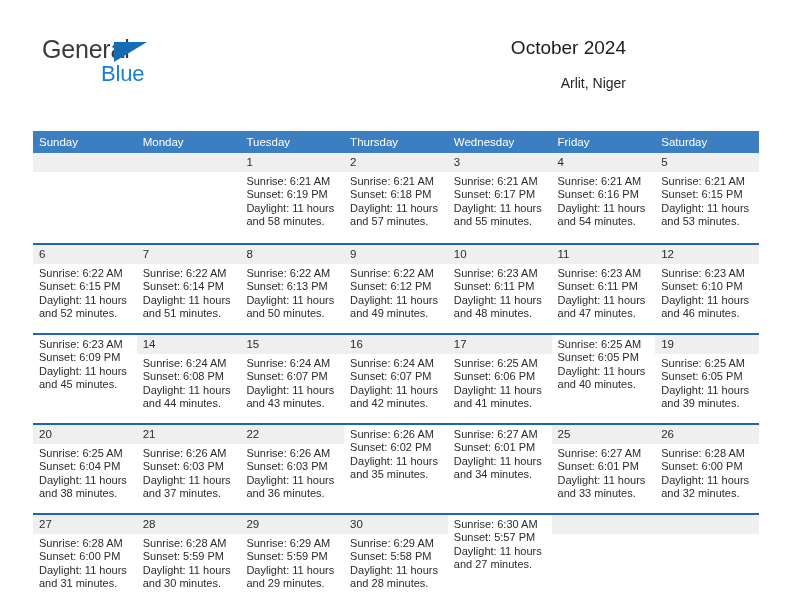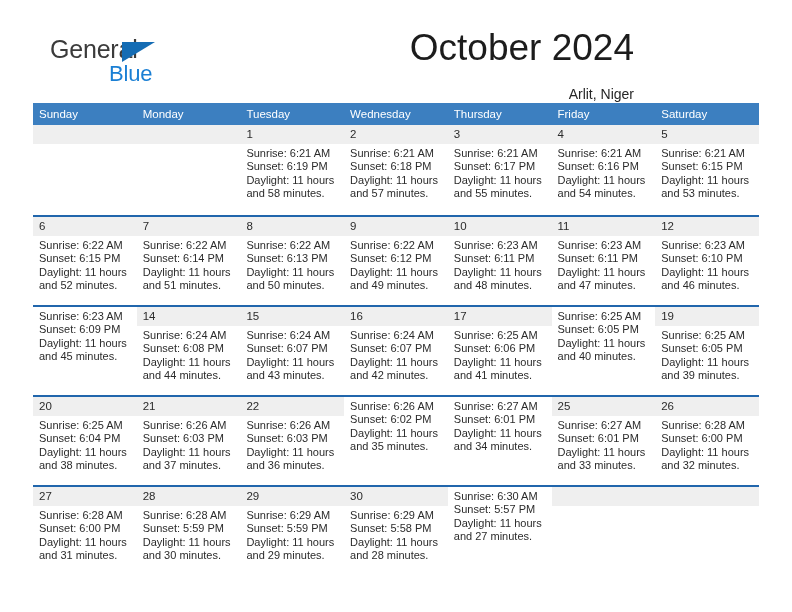--- a/index.html
+++ b/index.html
@@ -16,21 +16,21 @@
     position: relative;
     width: 792px;
     height: 612px;
     background: #ffffff;
     overflow: hidden;
   }
 
   
   .header {
     position: absolute;
-    left: 16px; top: 0;
+    left: 8px; top: 0;
     width: 652px;
     height: 103px;
   }
   .brand {
     position: absolute;
     left: 34px;
     top: 36px;
     width: 260px;
     height: 56px;
   }
@@ -62,47 +62,48 @@
     white-space: nowrap;
   }
 
   .title-block {
     position: absolute;
     right: 34px;
     top: 32px;
     text-align: right;
   }
   .cal-title {
-    font-size: 37px;
+    font-size: 19px;
     line-height: 32px;
     color: #1c1c1c;
     font-weight: 400;
     white-space: nowrap;
     text-align: center;
   }
   .cal-subtitle {
-    margin-top: 21px;
+    margin-top: 10px;
     font-size: 14px;
     line-height: 18px;
     color: #262626;
     white-space: nowrap;
   }
 
   
   .calendar {
     position: absolute;
     left: 33px;
     top: 103px;
     width: 726px;
   }
   .dow-row {
     display: flex;
     width: 726px;
     height: 22px;
     background: #3c7fc0;
+    margin-top: 28px;
   }
   .dow {
     width: 103.71px;
     height: 22px;
     line-height: 22px;
     padding-left: 6px;
     color: #ffffff;
     font-size: 11.5px;
     white-space: nowrap;
     overflow: hidden;
@@ -159,22 +160,22 @@
     </div>
 
   </div>
 
   <div class="calendar">
 
     <div class="dow-row">
       <div class="dow">Sunday</div>
       <div class="dow">Monday</div>
       <div class="dow">Tuesday</div>
+      <div class="dow">Thursday</div>
       <div class="dow">Wednesday</div>
-      <div class="dow">Thursday</div>
       <div class="dow">Friday</div>
       <div class="dow">Saturday</div>
     </div>
 
     <div class="week first">
       <div class="daycell empty">
         <div class="datestrip"></div>
         <div class="lines">
           <div></div>
           <div></div>

